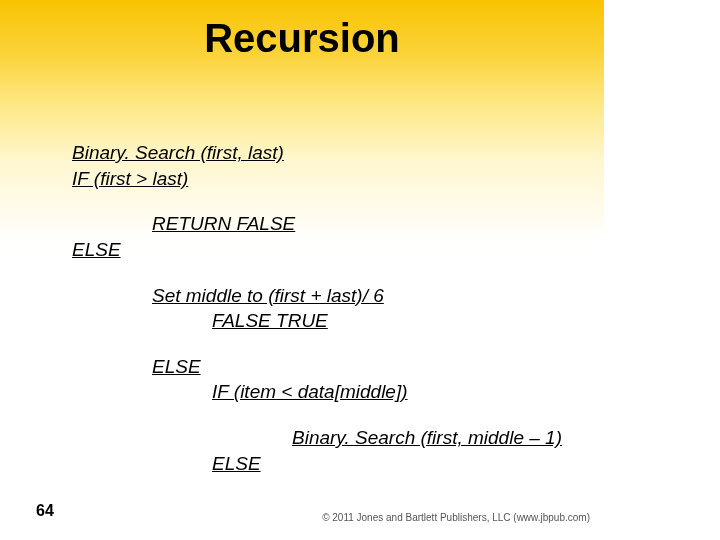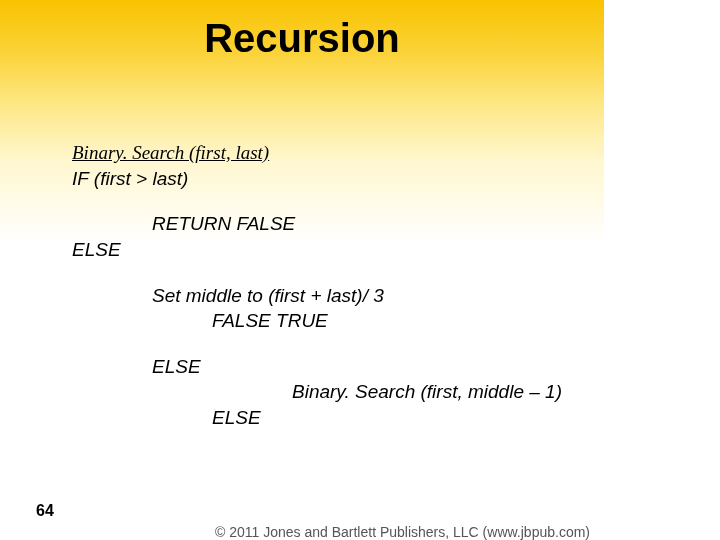--- a/index.html
+++ b/index.html
@@ -23,56 +23,57 @@
   .body {
     position: absolute;
     top: 140px;
     left: 72px;
     right: 40px;
     font-size: 19px;
     line-height: 1.35;
     color: #000;
     font-style: italic;
   }
-  .body .u { text-decoration: underline; font-family: Liberation Serif, serif; }
+  .body .u { text-decoration: underline; }
   .body .ind1 { padding-left: 80px; margin-top: 20px; }
   .body .ind2 { padding-left: 140px; }
-  .body .ind3 { padding-left: 220px; }
+  .body .ind3 { padding-left: 220px; margin-top: 20px; }
   .pagenum {
     position: absolute;
     left: 36px;
     bottom: 20px;
     font-size: 16px;
     font-weight: bold;
     font-style: normal;
     color: #000;
   }
   .copyright {
     position: absolute;
     right: 14px;
-    bottom: 0;
-    font-size: 14px;
+    bottom: 17px;
+    font-size: 10px;
     color: #555;
     font-style: normal;
   }
-  .body div { white-space: pre; }
+  .body div { white-space: pre; text-decoration: underline; }
 </style>
 </head>
 <body>
 
 <div class="slide">
   <div class="title">Recursion</div>
 
   <div class="body">
     <div class="u">Binary. Search (first, last)</div>
     <div>IF (first &gt; last)</div>
     <div class="ind1">RETURN FALSE</div>
     <div>ELSE</div>
-    <div class="ind1">Set middle to (first + last)/ 3</div>
+    <div class="ind1">Set middle to (first + last)/ 6</div>
     <div class="ind2">FALSE TRUE</div>
     <div class="ind1">ELSE</div>
+    <div class="ind2">IF (item &lt; data[middle])</div>
     <div class="ind3">Binary. Search (first, middle – 1)</div>
     <div class="ind2">ELSE</div>
   </div>
 
   <div class="pagenum">64</div>
   <div class="copyright">© 2011 Jones and Bartlett Publishers, LLC (www.jbpub.com)</div>
 </div>
 
 </body></html>

